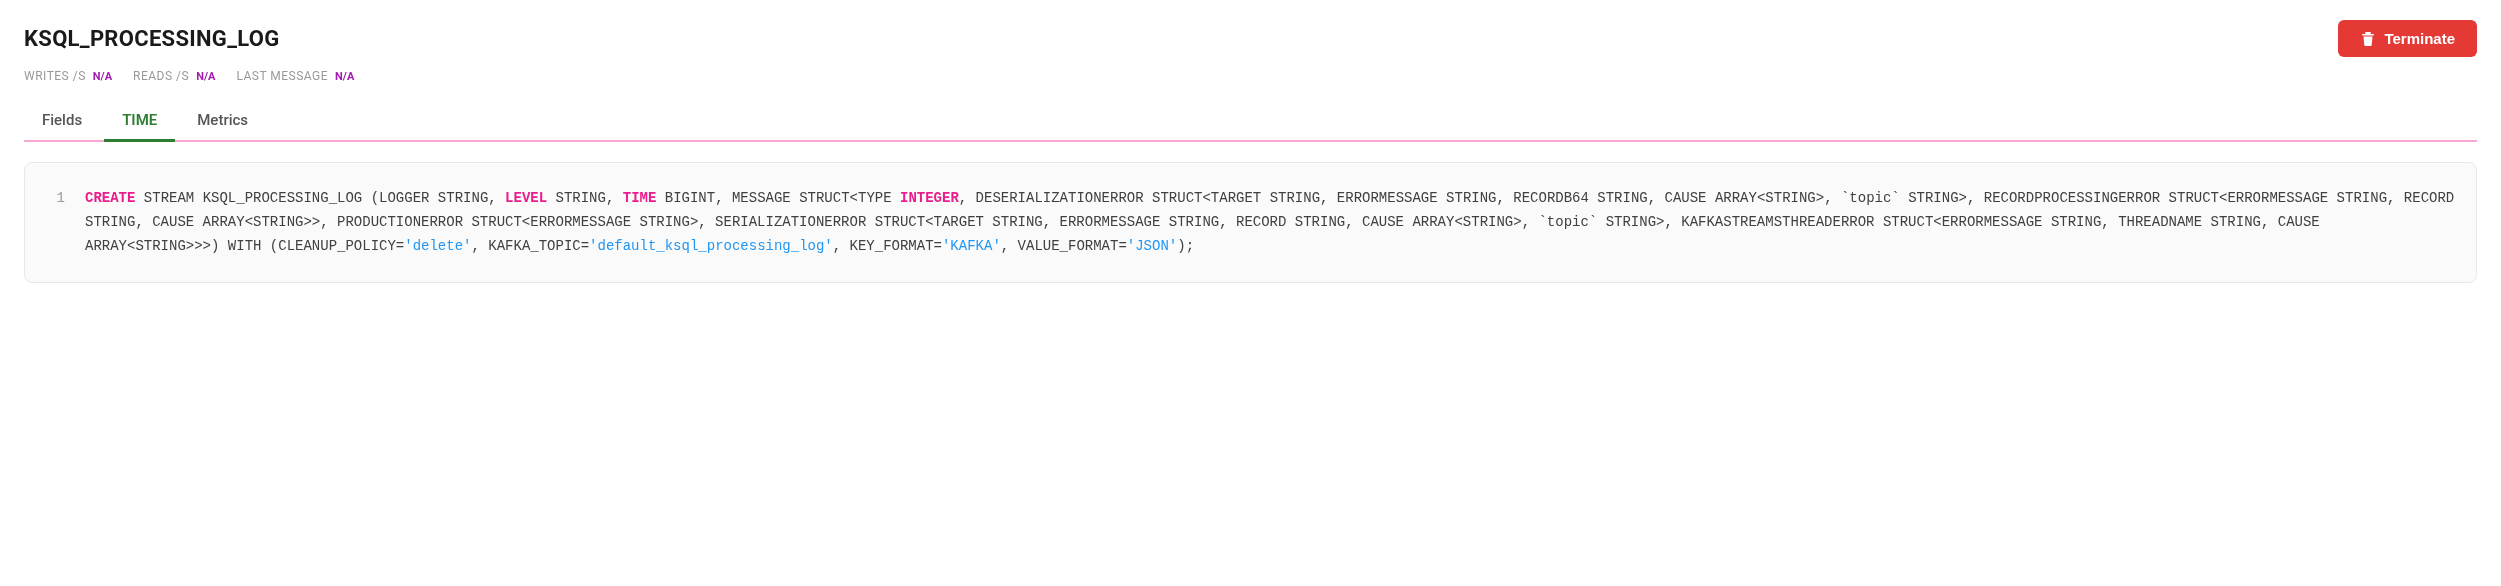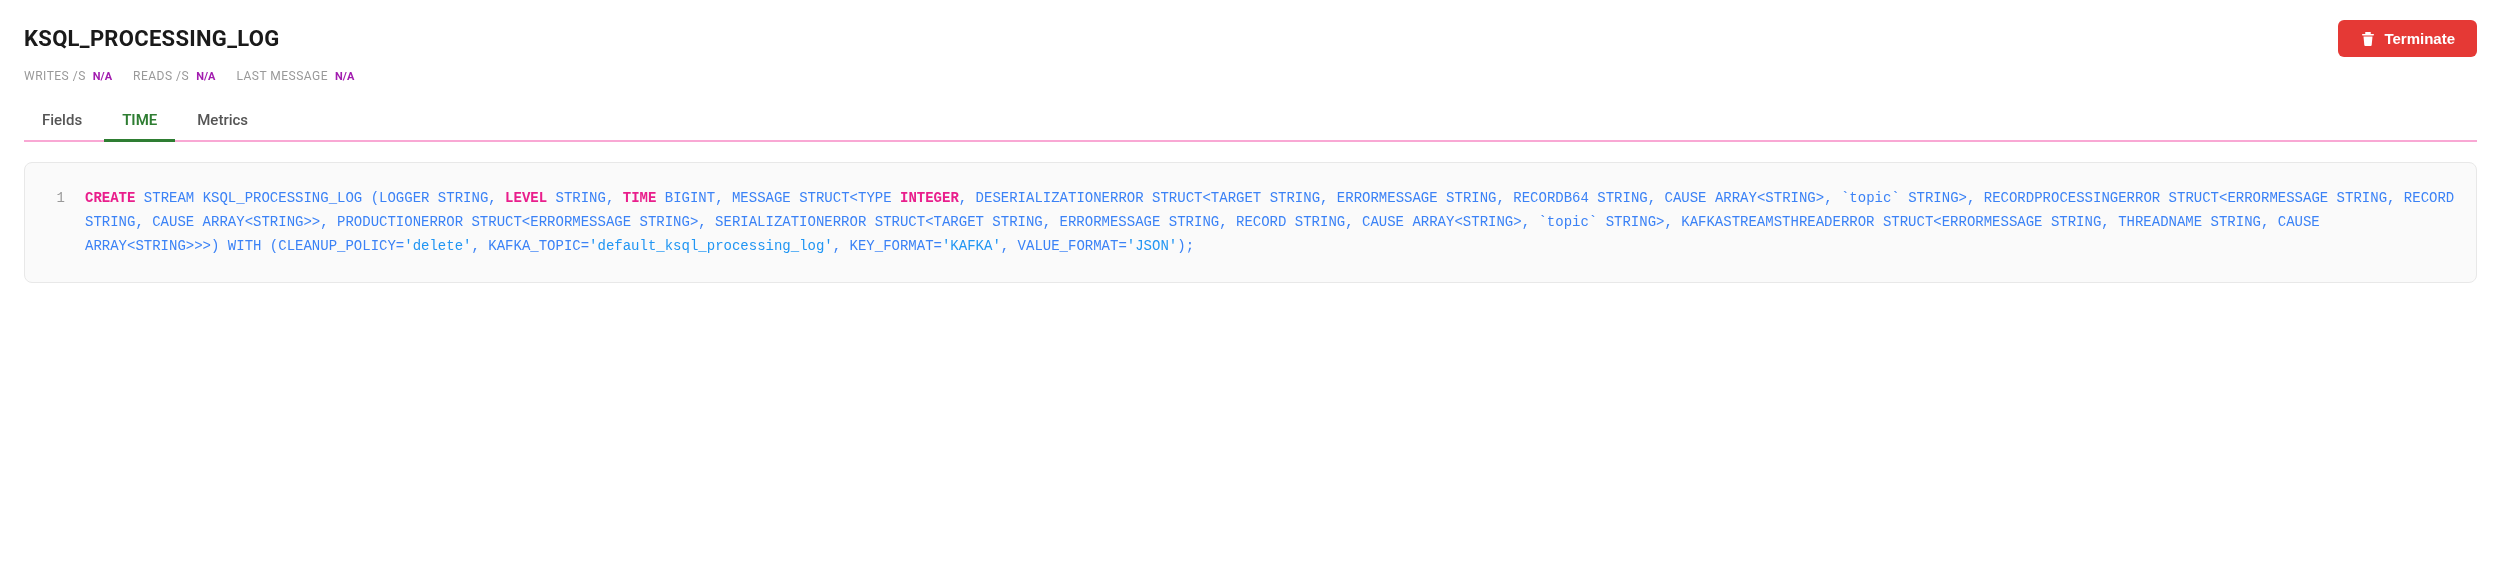--- a/index.html
+++ b/index.html
@@ -113,21 +113,21 @@
       font-family: 'Courier New', Courier, monospace;
       font-size: 14px;
       line-height: 1.7;
       flex: 1;
       white-space: pre-wrap;
       word-break: break-word;
     }
 
     .kw-keyword { color: #e91e8c; font-weight: 600; }
     .kw-string { color: #2196f3; }
-    .kw-plain { color: #3b82f6; margin-top: 20px; }
+    .kw-plain { color: #404040; margin-top: 20px; }
 
     .trash-icon {
       display: inline-block;
       width: 16px;
       height: 16px;
     }
   </style>
 </head>
 <body>
 

